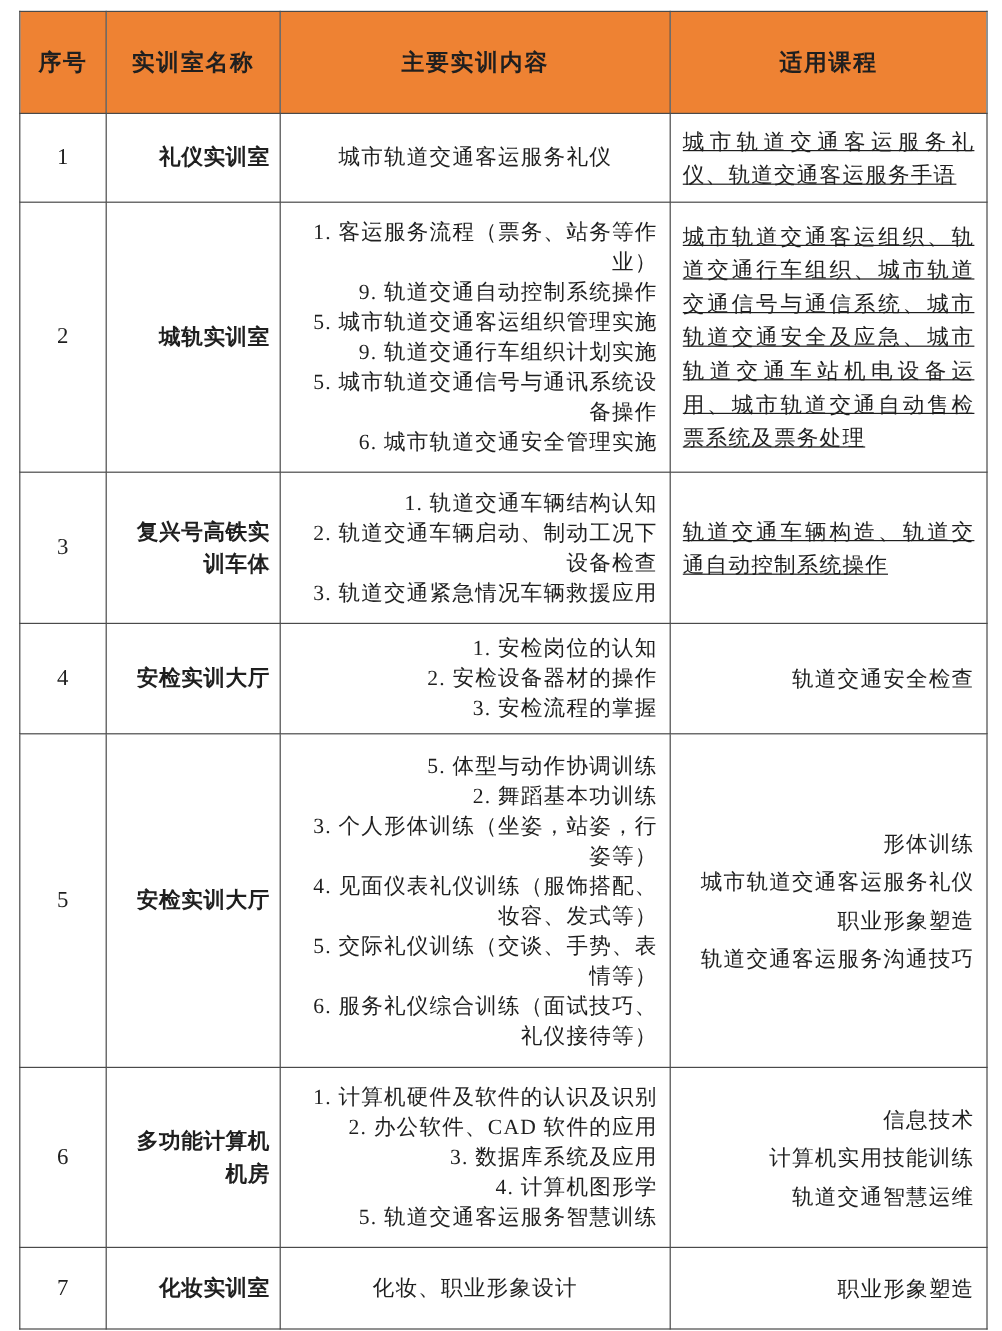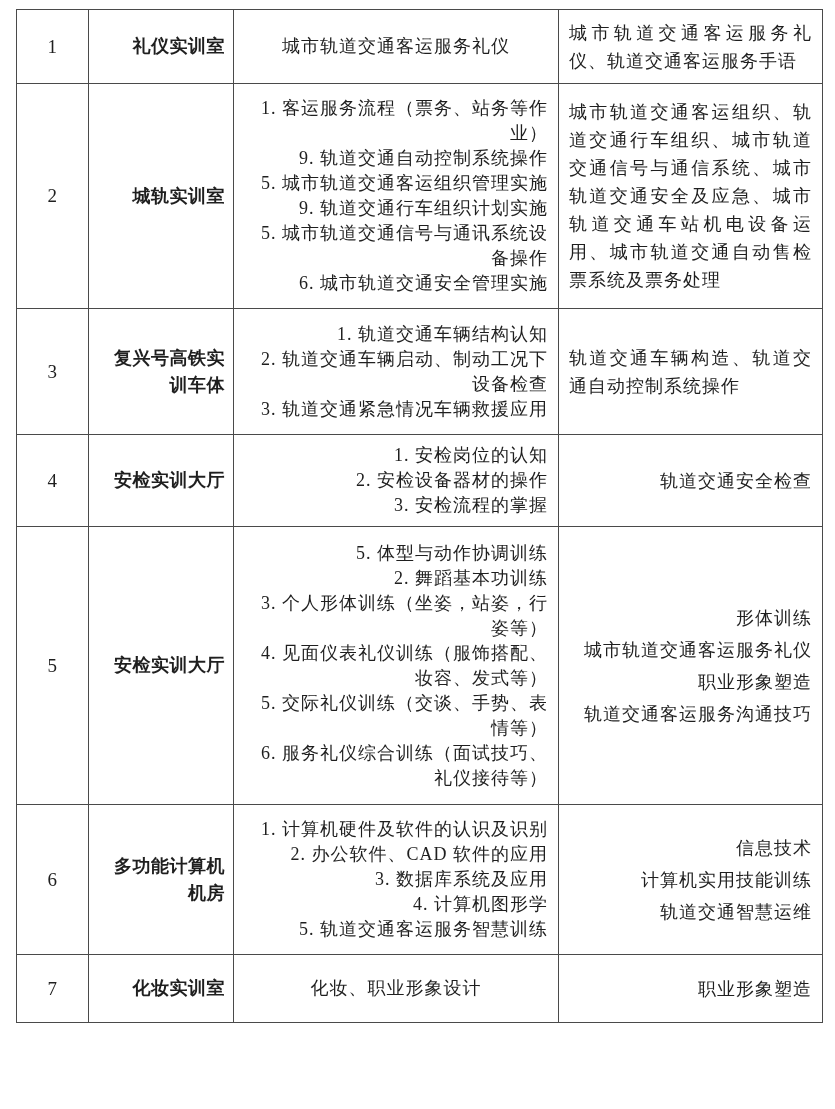--- a/index.html
+++ b/index.html
@@ -58,20 +58,21 @@
   .c-content.center { text-align: center; }
   .c-courses {
     padding: 4px 10px;
     line-height: 32px;
     text-align: right;
     letter-spacing: 1px;
   }
   .c-courses.left {
     text-align: justify;
     line-height: 28px;
+    text-decoration: underline;
   }
   tr.hr  { height: 83px; }
   tr.r1  { height: 74px; }
   tr.r2  { height: 225px; }
   tr.r3  { height: 126px; }
   tr.r4  { height: 92px; }
   tr.r5  { height: 278px; }
   tr.r6  { height: 150px; }
   tr.r7  { height: 55px; }
 </style>
@@ -80,20 +81,26 @@
 
 <div class="table-wrap">
   <table class="training-table">
     <colgroup>
       <col style="width:72px">
       <col style="width:145px">
       <col style="width:325px">
       <col style="width:264px">
     </colgroup>
     <tbody>
+        <tr class="hr">
+      <th>序号</th>
+      <th>实训室名称</th>
+      <th>主要实训内容</th>
+      <th>适用课程</th>
+    </tr>
 
     <tr class="r1">
       <td class="c-num">1</td>
       <td class="c-name">礼仪实训室</td>
       <td class="c-content center">
         <div>城市轨道交通客运服务礼仪</div>
       </td>
       <td class="c-courses left">
         <div>城市轨道交通客运服务礼仪、轨道交通客运服务手语</div>
       </td>

